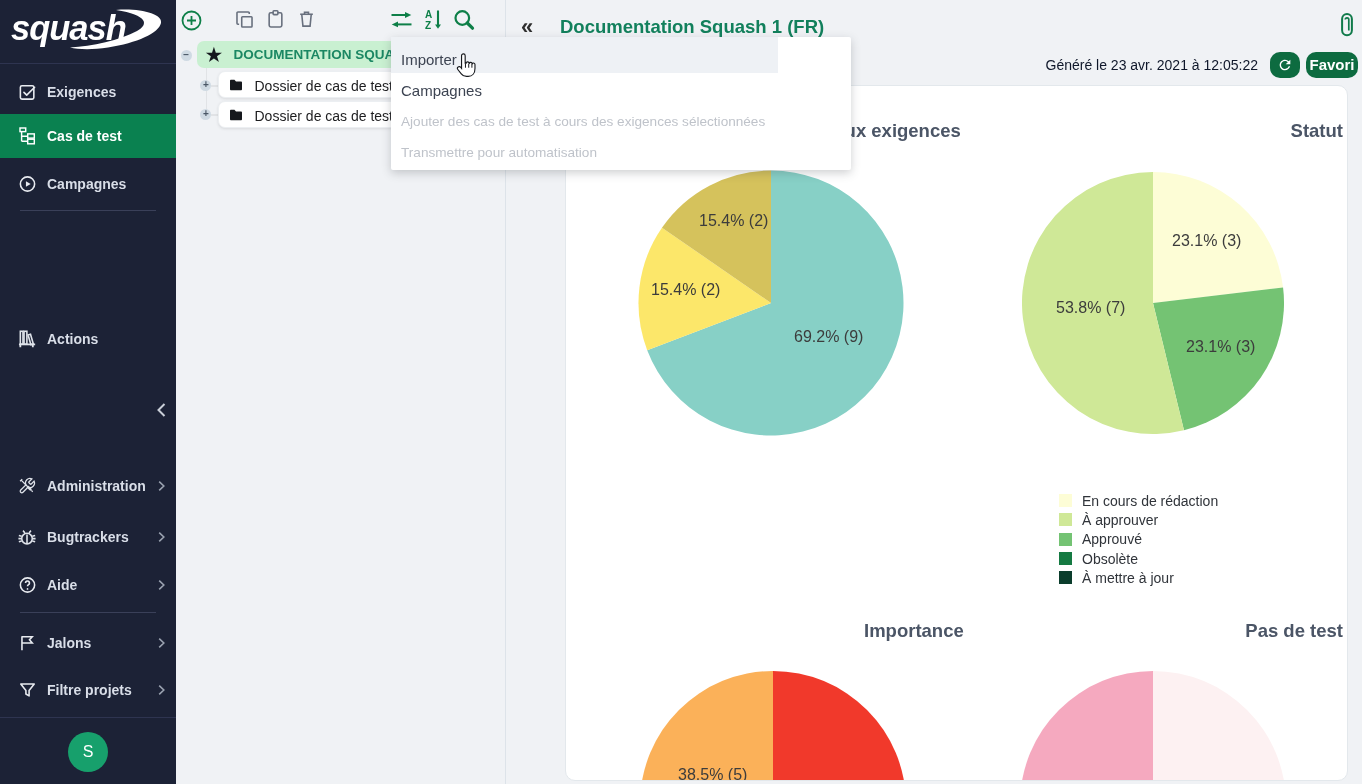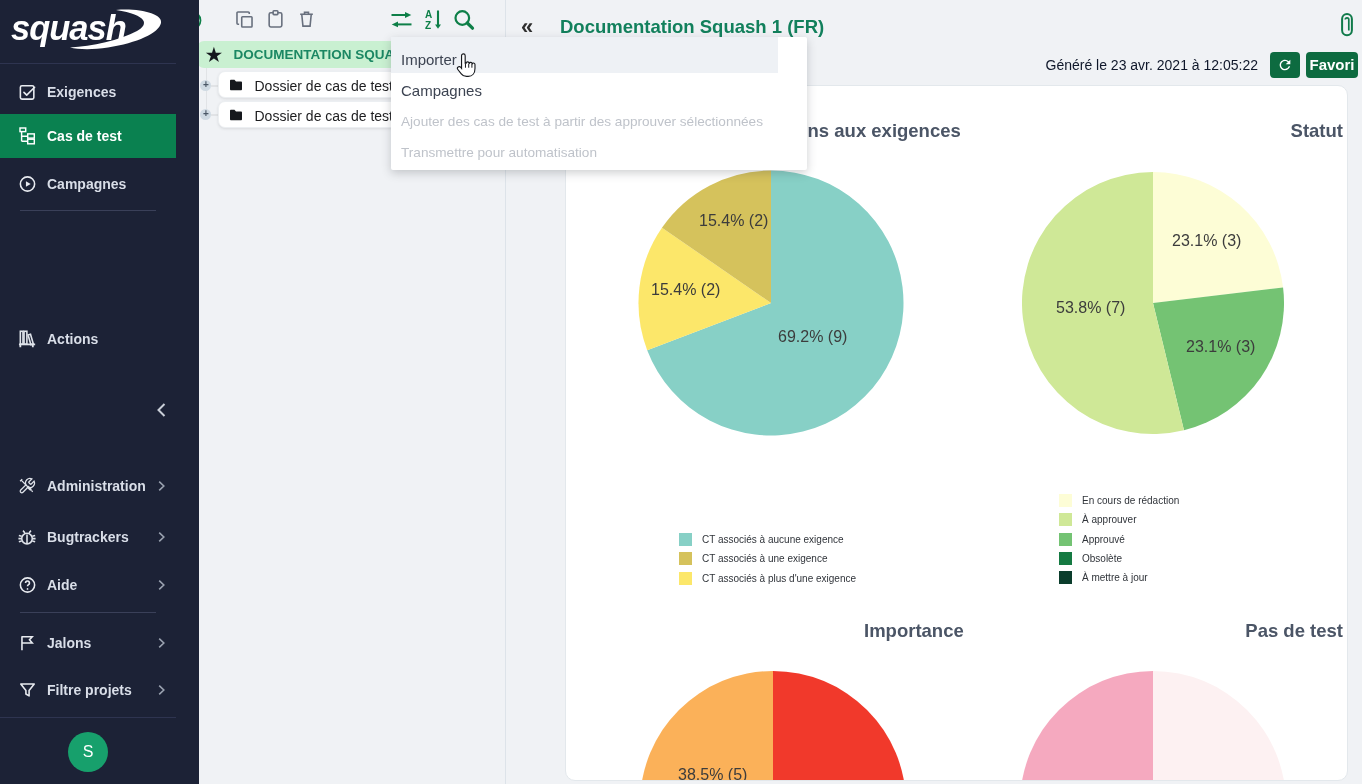--- a/index.html
+++ b/index.html
@@ -1,51 +1,51 @@
 <!DOCTYPE html>
 <html><head>
 <meta charset="utf-8">
 <style>
 html,body{margin:0;padding:0;width:1362px;height:784px;overflow:hidden;
  font-family:"Liberation Sans",sans-serif;background:#f0f2f5;}
 *{box-sizing:border-box;}
 .abs{position:absolute;}
 
 
-#sidebar{position:absolute;left:0;top:0;width:199px;height:784px;background:#1c2236;z-index:5;}
+#sidebar{position:absolute;left:0;top:0;width:176px;height:784px;background:#1c2236;z-index:5;}
 .navitem{position:absolute;left:0;width:176px;height:46px;display:flex;align-items:center;color:#d9dee8;font-size:14px;}
 .navitem .ic{position:absolute;left:18px;top:50%;transform:translateY(-50%);width:19px;height:19px;}
 .navitem .lbl{position:absolute;left:47px;top:50%;transform:translateY(-50%);white-space:nowrap;font-weight:bold;}
 .navitem .chev{position:absolute;left:158px;top:50%;transform:translateY(-50%);}
 .navitem.active{background:#0a8150;color:#fff;}
 .sdiv{position:absolute;left:20px;width:136px;height:0;border-top:1px solid #3a4059;}
 
 
 #treepanel{position:absolute;left:176px;top:0;width:330px;height:784px;background:#f0f2f5;border-right:1px solid #dde3e9;}
 .trow{position:absolute;border-radius:4px;display:flex;align-items:center;font-size:14px;color:#1d1d1f;}
 .pmcirc{position:absolute;width:11px;height:11px;border-radius:50%;background:#cfdae3;color:#4a5766;font-size:10px;line-height:10.5px;text-align:center;font-weight:bold;}
 
 
-#ctxmenu{position:absolute;left:391px;top:37px;width:416px;height:133px;background:#fff;z-index:30;
+#ctxmenu{position:absolute;left:391px;top:37px;width:460px;height:133px;background:#fff;z-index:30;
  box-shadow:0 3px 10px rgba(60,64,70,.25);border-radius:2px;}
 .mitem{position:absolute;left:10px;transform:translateY(-50%);font-size:15px;color:#3d4452;white-space:nowrap;}
 .mitem.dis{color:#bfc3ca;font-size:13.6px;}
 
 
 #hdr-title{position:absolute;left:560px;top:16px;font-size:18.5px;font-weight:bold;color:#12805c;z-index:3;}
 #hdr-back{position:absolute;left:521px;top:14px;font-size:22px;font-weight:bold;color:#2f2f2f;z-index:3;}
 #gen-date{position:absolute;right:104px;top:57px;font-size:14px;color:#0f172a;z-index:3;white-space:nowrap;}
-.gbtn{position:absolute;top:52px;height:26px;background:#0d6b40;border-radius:4px;color:#fff;z-index:3;}
+.gbtn{position:absolute;top:52px;height:26px;background:#0d6b40;border-radius:10px;color:#fff;z-index:3;}
 
 
 #card{position:absolute;left:565px;top:85px;width:783px;height:696px;background:#fff;
  border:1px solid #e3e8ec;border-radius:10px;overflow:hidden;z-index:2;}
 .ctitle{position:absolute;font-size:18.5px;font-weight:bold;color:#4b5566;white-space:nowrap;}
 .plabel{position:absolute;font-size:16px;color:#3c3c3c;white-space:nowrap;}
-.leg{position:absolute;font-size:10px;color:#30343a;}
+.leg{position:absolute;font-size:14px;color:#30343a;}
 .leg .row{height:19.3px;display:flex;align-items:center;}
 .leg .sq{width:13px;height:13px;margin-right:10px;display:inline-block;}
 </style>
 </head>
 <body>
 
 <div id="sidebar">
   <svg class="abs" style="left:0;top:0" width="176" height="64" viewBox="0 0 176 64">
     <text x="11" y="40" font-family="Liberation Sans, sans-serif" font-size="34.5" font-weight="bold" font-style="italic" fill="#fff" letter-spacing="-1">squash</text>
     <path d="M116 10 C 140 8, 163 14, 161 23 C 159 33, 137 43, 108 47.5 C 92 50, 78 49.5, 70 47.5 C 92 46.5, 120 40, 137 31 C 149 24.5, 148 15, 116 10 Z" fill="#fff"></path>
@@ -244,30 +244,25 @@
   <svg class="abs" style="left:456px;top:86px" width="262" height="262" viewBox="0 0 262 262">
     <g transform="translate(131,131)">
       <path d="M0 0 L0 -131 A131 131 0 0 1 130.07 -15.6 Z" fill="#fdfdd6"></path>
       <path d="M0 0 L130.07 -15.6 A131 131 0 0 1 30.98 127.28 Z" fill="#74c373"></path>
       <path d="M0 0 L30.98 127.28 A131 131 0 1 1 0 -131 Z" fill="#cfe897"></path>
     </g>
   </svg>
 
   <div class="plabel" style="left:133px;top:125.5px;">15.4% (2)</div>
   <div class="plabel" style="left:85px;top:194.5px;">15.4% (2)</div>
-  <div class="plabel" style="left:212px;top:241.5px;">69.2% (9)</div>
+  <div class="plabel" style="left:228px;top:241.5px;">69.2% (9)</div>
   <div class="plabel" style="left:606px;top:145.5px;">23.1% (3)</div>
   <div class="plabel" style="left:490px;top:212.5px;">53.8% (7)</div>
   <div class="plabel" style="left:620px;top:251.5px;">23.1% (3)</div>
 
-  <div class="leg" style="left:113px;top:444px;">
-    <div class="row"><span class="sq" style="background:#87d0c6"></span>CT associés à aucune exigence</div>
-    <div class="row"><span class="sq" style="background:#d5c25c"></span>CT associés à une exigence</div>
-    <div class="row"><span class="sq" style="background:#fce76a"></span>CT associés à plus d'une exigence</div>
-  </div>
   <div class="leg" style="left:493px;top:405px;">
     <div class="row"><span class="sq" style="background:#fdfdd6"></span>En cours de rédaction</div>
     <div class="row"><span class="sq" style="background:#cfe897"></span>À approuver</div>
     <div class="row"><span class="sq" style="background:#74c373"></span>Approuvé</div>
     <div class="row"><span class="sq" style="background:#157a42"></span>Obsolète</div>
     <div class="row"><span class="sq" style="background:#0b3d2c"></span>À mettre à jour</div>
   </div>
 
   <div class="ctitle" style="left:298px;top:534px;">Importance</div>
   <div class="ctitle" style="right:4px;top:534px;">Pas de test</div>
@@ -280,19 +275,19 @@
     <path d="M133 133 L133 0 A133 133 0 0 1 133 266 Z" fill="#fdf1f2"></path>
     <path d="M133 133 L133 266 A133 133 0 0 1 133 0 Z" fill="#f5a9bf"></path>
   </svg>
   <div class="plabel" style="left:112px;top:679.5px;">38.5% (5)</div>
 </div>
 
 <div id="ctxmenu">
   <div style="position:absolute;left:0;top:0;width:387px;height:36px;background:#eef1f5;"></div>
   <div class="mitem" style="top:21.6px">Importer</div>
   <div class="mitem" style="top:52.6px">Campagnes</div>
-  <div class="mitem dis" style="top:83.6px">Ajouter des cas de test à partir des approuver sélectionnées</div>
+  <div class="mitem dis" style="top:83.6px">Ajouter des cas de test à cours des exigences sélectionnées</div>
   <div class="mitem dis" style="top:114.6px">Transmettre pour automatisation</div>
 </div>
 <svg class="abs" style="left:456px;top:53px;z-index:40" width="20" height="24.5" viewBox="0 0 22 27">
   <path d="M6.1 3.0 C6.1 1.8 7.0 0.9 8.1 0.9 C9.2 0.9 10.1 1.8 10.1 3.0 V11.2 L11.0 11.3 C11.1 10.4 11.9 9.7 12.8 9.8 C13.7 9.9 14.3 10.5 14.4 11.4 L14.7 11.45 C14.9 10.7 15.6 10.2 16.3 10.3 C17.1 10.4 17.7 11.0 17.75 11.8 L18.0 11.85 C18.25 11.25 18.8 10.9 19.45 11.0 C20.3 11.15 20.9 11.9 20.9 12.8 V17.0 C20.9 22.3 18.0 25.8 13.4 25.8 H11.6 C9.0 25.8 7.2 24.9 5.8 23.0 L2.0 18.2 C1.3 17.3 1.45 16.1 2.3 15.4 C3.1 14.7 4.4 14.8 5.1 15.7 L6.1 16.9 V3.0 Z" fill="#fff" stroke="#17191d" stroke-width="1.25"></path>
   <path d="M10.4 12.2 V15.8 M14.0 12.4 V15.8 M17.5 12.6 V15.8" stroke="#17191d" stroke-width="1.1" fill="none" stroke-linecap="round"></path>
 </svg>
 
 </body></html>

